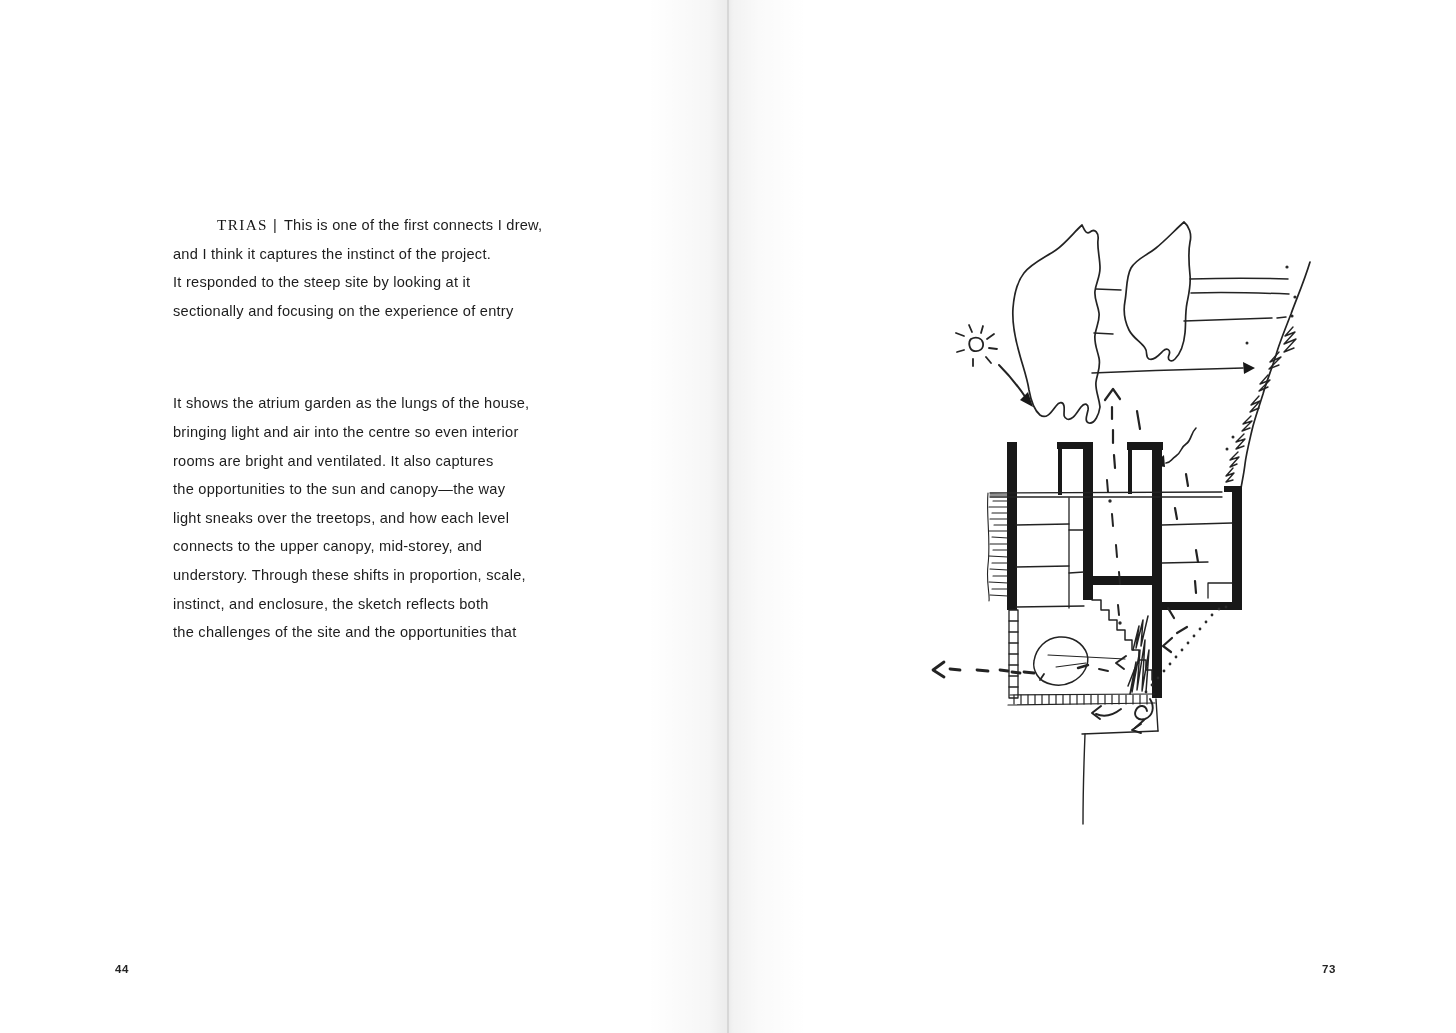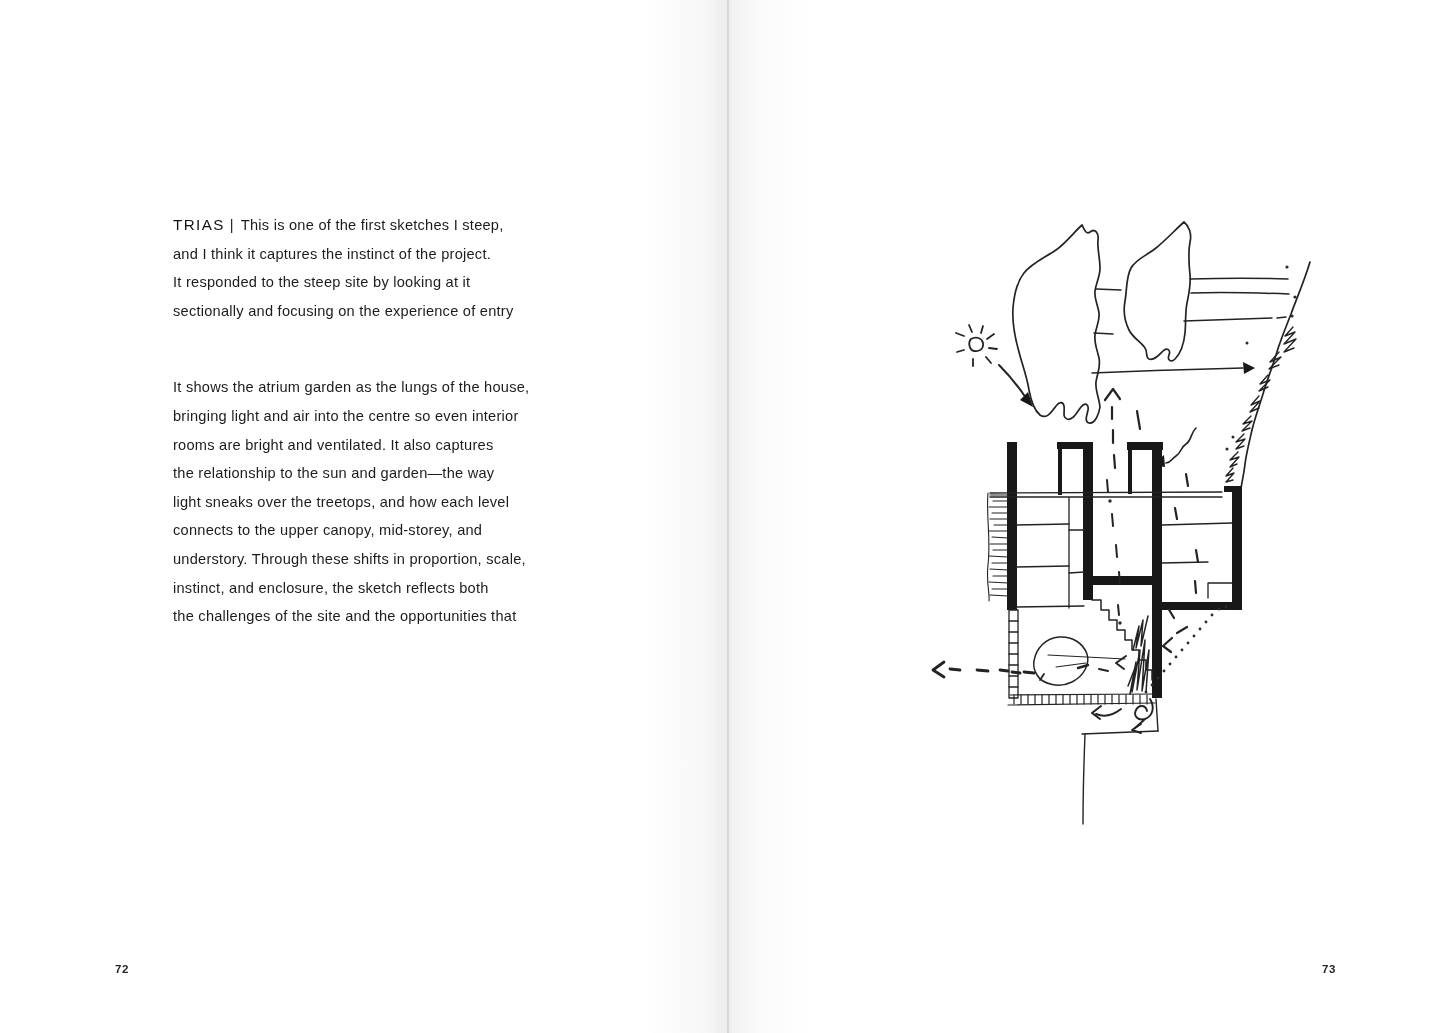--- a/index.html
+++ b/index.html
@@ -36,26 +36,27 @@
   }
   .para{margin:0;padding:0;}
   .para .line{
     display:block;
     font-size:14.6px;
     line-height:28.6px;
     letter-spacing:0.25px;
     color:#1c1c1c;
     white-space:nowrap;
   }
-  .para.second{margin-top:48px;}
+  .para.second{margin-top:64px;}
   .speaker{
-    font-family:Liberation Sans, sans-serif;
+    font-family:Liberation Serif, serif;
     font-size:15.2px;
     letter-spacing:1.4px;
     color:#141414;
+    margin-left:44px;
   }
   .sep{margin:0 7px 0 5px;color:#1c1c1c;}
   .pagenum{
     position:absolute;
     font-size:11.5px;
     font-weight:700;
     letter-spacing:0.6px;
     color:#242424;
   }
   .pagenum.left-num{left:115px;top:963px;}
@@ -70,38 +71,38 @@
   .sketch .dot{fill:#2a2a2a;stroke:none;}
 </style>
 </head>
 <body>
 
 <div class="spread">
 
   <section class="page left">
     <div class="text-block">
       <p class="para first">
-        <span class="line"><span class="speaker">TRIAS</span><span class="sep">|</span><span>This is one of the first sketches I steep,</span></span>
+        <span class="line"><span class="speaker">TRIAS</span><span class="sep">|</span><span>This is one of the first connects I drew,</span></span>
         <span class="line">and I think it captures the instinct of the project.</span>
         <span class="line">It responded to the steep site by looking at it</span>
         <span class="line">sectionally and focusing on the experience of entry</span>
       </p>
       <p class="para second">
         <span class="line">It shows the atrium garden as the lungs of the house,</span>
         <span class="line">bringing light and air into the centre so even interior</span>
         <span class="line">rooms are bright and ventilated. It also captures</span>
-        <span class="line">the relationship to the sun and garden—the way</span>
+        <span class="line">the opportunities to the sun and canopy—the way</span>
         <span class="line">light sneaks over the treetops, and how each level</span>
         <span class="line">connects to the upper canopy, mid-storey, and</span>
         <span class="line">understory. Through these shifts in proportion, scale,</span>
         <span class="line">instinct, and enclosure, the sketch reflects both</span>
         <span class="line">the challenges of the site and the opportunities that</span>
       </p>
     </div>
-    <div class="pagenum left-num">72</div>
+    <div class="pagenum left-num">44</div>
   </section>
 
   <div class="gutter"></div>
   <div class="gutter-line"></div>
 
   <section class="page right">
 
     <svg class="sketch" viewBox="880 195 470 640" width="470" height="640">
 
       <g stroke-width="1.7">

